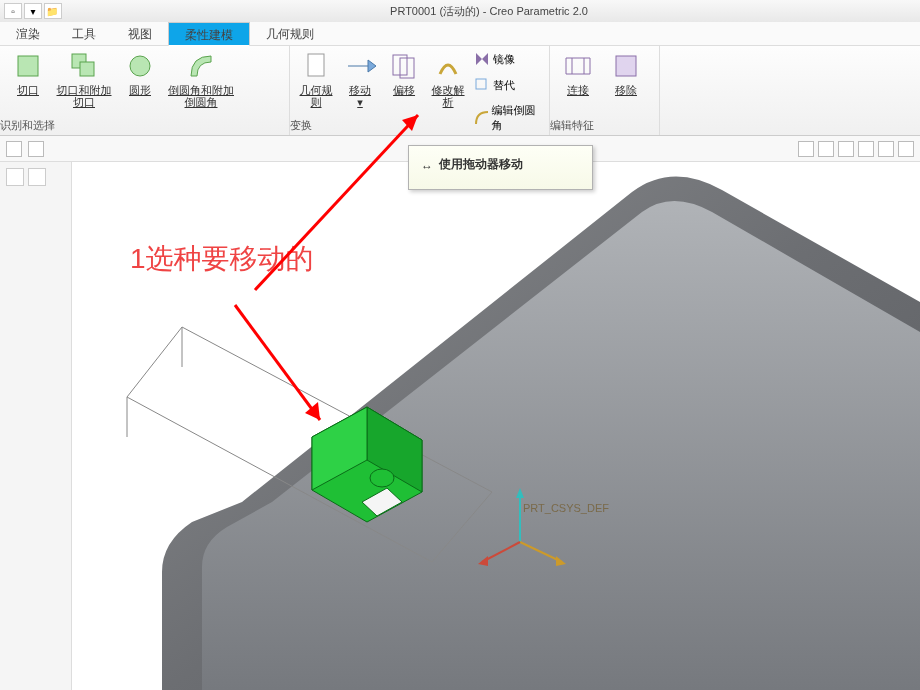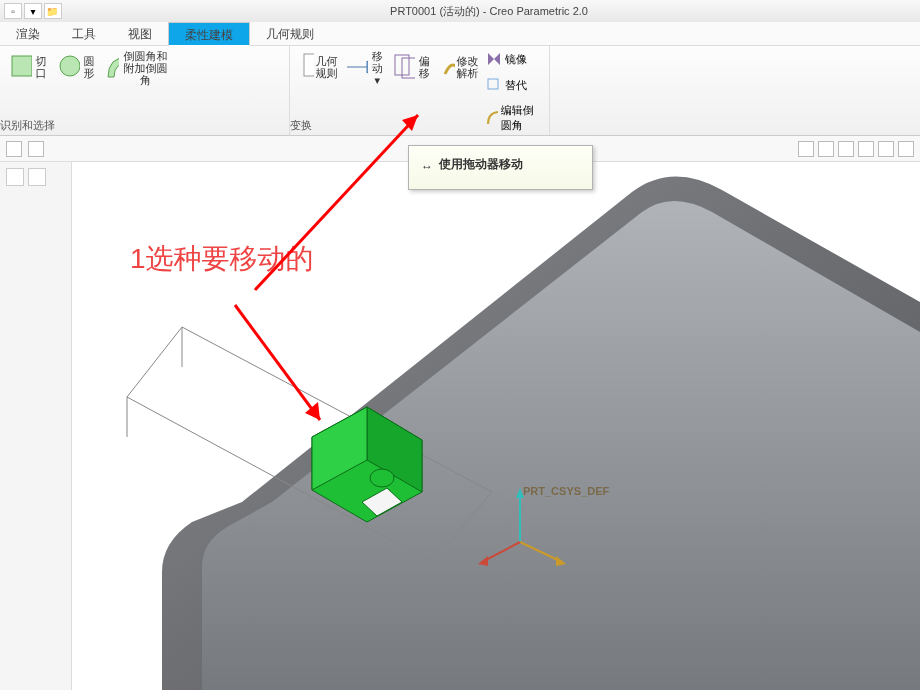--- a/index.html
+++ b/index.html
@@ -11,21 +11,21 @@
     .title-bar .title { flex: 1; text-align: center; color: #444; font-size: 11px; }
     
     .ribbon-tabs { height: 24px; display: flex; background: #fafafa; border-bottom: 1px solid #ddd; font-size: 12px; }
     .ribbon-tabs .tab { padding: 4px 16px; color: #444; cursor: pointer; }
     .ribbon-tabs .tab.active { background: #0ea5e9; border: 1px solid #ccc; border-bottom: 1px solid #fff; margin-bottom: -1px; }
     
     .ribbon { height: 90px; background: linear-gradient(#fdfdfd,#f0f0f0); border-bottom: 1px solid #ccc; display: flex; }
     .group { border-right: 1px solid #ddd; padding: 2px 6px 14px 6px; display: flex; flex-direction: column; position: relative; }
     .group-label { position: absolute; bottom: 2px; left: 0; right: 0; text-align: left; font-size: 11px; color: #555; }
     .btns { display: flex; gap: 4px; flex: 1; align-items: flex-start; }
-    .bigbtn { width: 44px; display: flex; align-items: center; padding-top: 2px; font-size: 11px; color: #333; cursor: pointer; }
+    .bigbtn { width: 44px; display: flex; flex-direction: column; align-items: center; padding-top: 2px; font-size: 11px; color: #333; cursor: pointer; text-decoration: underline; }
     .bigbtn .ico { width: 32px; height: 32px; margin-bottom: 2px; display: flex; align-items: center; justify-content: center; }
     .bigbtn .lbl { text-align: center; line-height: 12px; }
     .smallcol { display: flex; flex-direction: column; gap: 8px; font-size: 11px; padding-top: 2px; }
     .smallbtn { display: flex; align-items: center; gap: 3px; padding: 1px 2px; cursor: pointer; }
     .smallbtn .sico { width: 16px; height: 16px; display: inline-block; }
     
     .tooltip { position: absolute; left: 408px; top: 145px; width: 185px; background: linear-gradient(#fefff6,#f7f9e8); border: 1px solid #b2b2b2; padding: 10px 12px; font-size: 12px; color: #333; z-index: 50; box-shadow: 2px 2px 4px rgba(0,0,0,.2); }
     .tooltip .tt-title { font-weight: bold; display: flex; align-items: center; gap: 6px; margin-bottom: 6px; }
     
     .secondary { height: 26px; border-bottom:1px solid #ddd; display:flex; align-items:center; padding:0 6px; gap:6px; font-size:11px; background:#f8f8f8; }
@@ -36,21 +36,21 @@
     .left-strip .s { width:18px;height:18px;border:1px solid #ccc;background:#fff; }
     
     .viewport { position:absolute; left:72px; top:162px; right:0; bottom:0; background:#fff; overflow:hidden; }
     
     .annotation { position:absolute; left:130px; top:240px; font-size:28px; color:#ef4444; z-index:40; }
     
     .arrow { position:absolute; z-index:41; pointer-events:none; }
     
     svg.sv { width:100%; height:100%; }
     
-    .csys-label { position:absolute; left:523px; top:485px; font-size:11px; color:#7a6a4a; z-index:30;font-weight:bold; }
+    .csys-label { position:absolute; left:523px; top:502px; font-size:11px; color:#7a6a4a; z-index:30; }
   </style>
 </head>
 <body>
 
 <div class="title-bar">
   <div class="qat">
     <div class="q">▫</div>
     <div class="q">▾</div>
     <div class="q">📁</div>
   </div>
@@ -69,20 +69,29 @@
   <div class="group" style="width:290px">
     <div class="btns">
       <div class="bigbtn">
         <div class="ico">
             <svg class="sv">
               <rect x="6" y="6" width="20" height="20" fill="#b9e6b3" stroke="#5aa34e"></rect>
             </svg>
           </div>
         <div class="lbl">切口</div>
       </div>
+      <div class="bigbtn" style="width:60px">
+        <div class="ico">
+            <svg class="sv">
+              <rect x="4" y="4" width="14" height="14" fill="#b9e6b3" stroke="#5aa34e"></rect>
+              <rect x="12" y="12" width="14" height="14" fill="#b9e6b3" stroke="#5aa34e"></rect>
+            </svg>
+          </div>
+        <div class="lbl">切口和附加切口</div>
+      </div>
       <div class="bigbtn">
         <div class="ico">
             <svg class="sv">
               <circle cx="16" cy="16" r="10" fill="#b9e6b3" stroke="#5aa34e"></circle>
             </svg>
           </div>
         <div class="lbl">圆形</div>
       </div>
       <div class="bigbtn" style="width:70px">
         <div class="ico">
@@ -149,20 +158,43 @@
                 <path d="M2 14 Q2 2 14 2" fill="none" stroke="#c9a639" stroke-width="2"></path>
               </svg></span>
             <span>编辑倒圆角</span>
           </div>
       </div>
     </div>
     <div class="group-label">变换</div>
   </div>
 
 
+  <div class="group" style="width:110px">
+    <div class="btns">
+      <div class="bigbtn">
+        <div class="ico">
+            <svg class="sv">
+              <path d="M4 8 L28 8 L28 24 L4 24 Z" fill="none" stroke="#8a6fa8"></path>
+              <line x1="10" y1="8" x2="10" y2="24" stroke="#8a6fa8"></line>
+              <line x1="22" y1="8" x2="22" y2="24" stroke="#8a6fa8"></line>
+            </svg>
+          </div>
+        <div class="lbl">连接</div>
+      </div>
+      <div class="bigbtn">
+        <div class="ico">
+            <svg class="sv">
+              <rect x="6" y="6" width="20" height="20" fill="#e0d4ee" stroke="#8a6fa8"></rect>
+            </svg>
+          </div>
+        <div class="lbl">移除</div>
+      </div>
+    </div>
+    <div class="group-label">编辑特征</div>
+  </div>
 </div>
 
 <div class="secondary">
   <div class="sicon"></div>
   <div class="sicon"></div>
   <div class="right">
     <div class="sicon"></div>
     <div class="sicon"></div>
     <div class="sicon"></div>
     <div class="sicon"></div>

